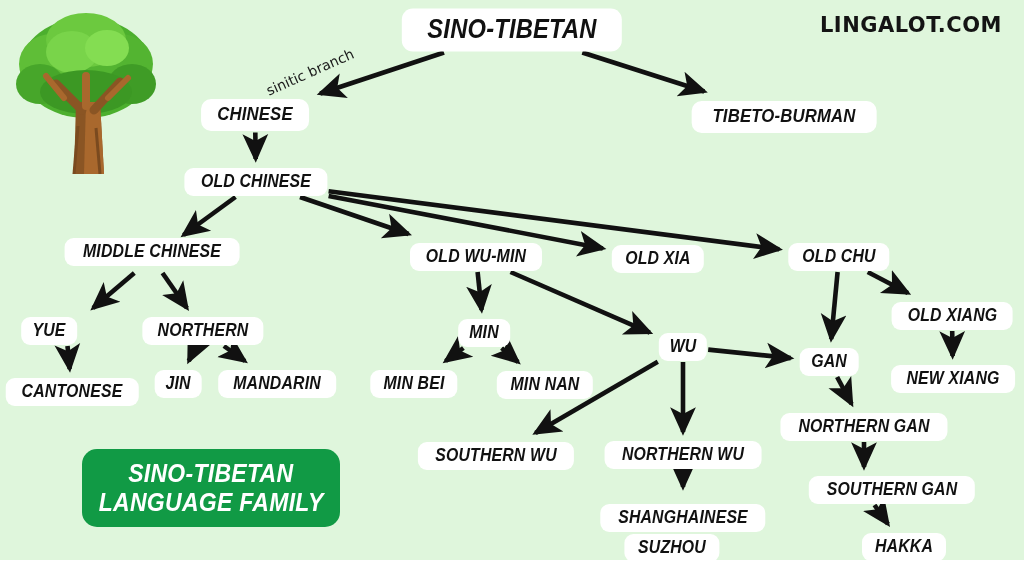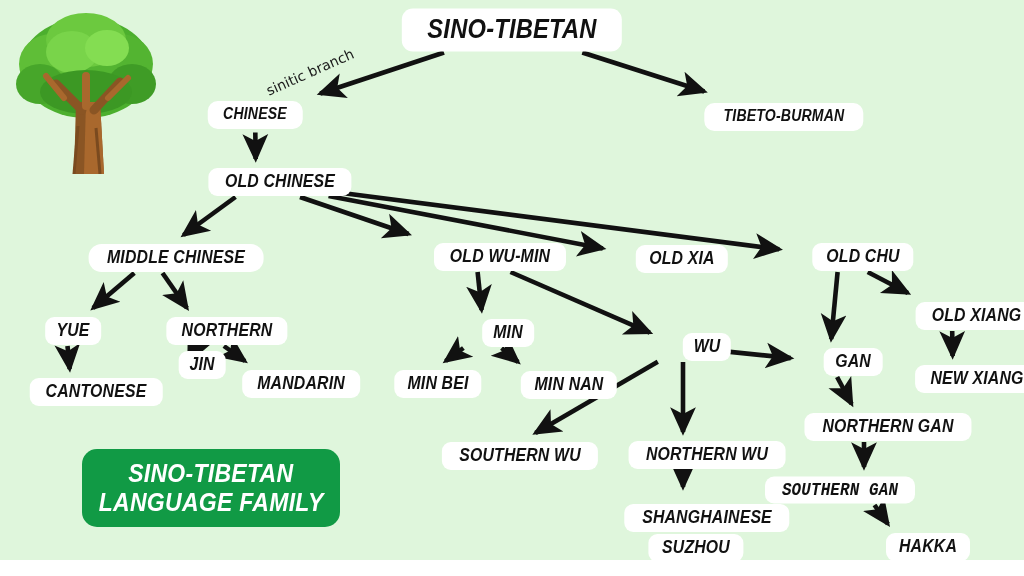--- a/index.html
+++ b/index.html
@@ -36,22 +36,22 @@
     transform: translate(-50%, -50%);
     padding: 3px 9px 4px 9px;
     z-index: 5;
   }
   .node .lbl {
     display: block;
     transform: scaleX(0.88);
     transform-origin: center;
   }
   .sz-root  { font-size: 27px; padding: 5px 14px 7px 14px; border-radius: 11px; }
-  .sz-big   { font-size: 16px; padding: 4px 11px 6px 11px; border-radius: 10px; }
-  .sz-mid   { font-size: 18px; margin-left: 24px; }
+  .sz-big   { font-size: 19px; padding: 4px 11px 6px 11px; border-radius: 10px; }
+  .sz-mid   { font-size: 18px; }
 
   #watermark {
     position: absolute;
     right: 22px; top: 13px;
     font-family: "DejaVu Sans", sans-serif;
     font-size: 21px;
     font-weight: bold;
     color: #141414;
     letter-spacing: 0.5px;
     z-index: 6;
@@ -165,21 +165,21 @@
       </div>
       <div class="node sz-big" style="left: 255px; top: 115px;">
         <span class="lbl">CHINESE</span>
       </div>
       <div class="node sz-big" style="left: 784px; top: 117px;">
         <span class="lbl">TIBETO-BURMAN</span>
       </div>
       <div class="node sz-mid" style="left: 256px; top: 182px;">
         <span class="lbl">OLD CHINESE</span>
       </div>
-      <div class="node sz-mid" style="left: 152px; top: 258px; border-radius: 13px;">
+      <div class="node sz-mid" style="left: 152px; top: 252px;">
         <span class="lbl">MIDDLE CHINESE</span>
       </div>
       <div class="node sz-mid" style="left: 476px; top: 257px;">
         <span class="lbl">OLD WU-MIN</span>
       </div>
       <div class="node sz-mid" style="left: 658px; top: 259px; align-items: flex-end;">
         <span class="lbl">OLD XIA</span>
       </div>
       <div class="node sz-mid" style="left: 839px; top: 257px;">
         <span class="lbl">OLD CHU</span>
@@ -198,21 +198,21 @@
       </div>
       <div class="node sz-mid" style="left: 829px; top: 362px;">
         <span class="lbl">GAN</span>
       </div>
       <div class="node sz-mid" style="left: 952px; top: 316px; padding-left: 10px;">
         <span class="lbl">OLD XIANG</span>
       </div>
       <div class="node sz-mid" style="left: 72px; top: 392px;">
         <span class="lbl">CANTONESE</span>
       </div>
-      <div class="node sz-mid" style="left: 178px; top: 365px; align-items: flex-end;">
+      <div class="node sz-mid" style="left: 178px; top: 384px; align-items: flex-end;">
         <span class="lbl">JIN</span>
       </div>
       <div class="node sz-mid" style="left: 277px; top: 384px;">
         <span class="lbl">MANDARIN</span>
       </div>
       <div class="node sz-mid" style="left: 414px; top: 384px;">
         <span class="lbl">MIN BEI</span>
       </div>
       <div class="node sz-mid" style="left: 545px; top: 385px;">
         <span class="lbl">MIN NAN</span>
@@ -225,32 +225,33 @@
       </div>
       <div class="node sz-mid" style="left: 683px; top: 455px;">
         <span class="lbl">NORTHERN WU</span>
       </div>
       <div class="node sz-mid" style="left: 864px; top: 427px; text-align: center;">
         <span class="lbl">NORTHERN GAN</span>
       </div>
       <div class="node sz-mid" style="left: 683px; top: 518px;">
         <span class="lbl">SHANGHAINESE</span>
       </div>
-      <div class="node sz-mid" style="left: 816px; top: 490px; font-family: Liberation Mono, monospace;">
+      <div class="node sz-mid" style="left: 892px; top: 490px;">
         <span class="lbl">SOUTHERN GAN</span>
       </div>
       <div class="node sz-mid" style="left: 672px; top: 548px;">
         <span class="lbl">SUZHOU</span>
       </div>
       <div class="node sz-mid" style="left: 904px; top: 547px;">
         <span class="lbl">HAKKA</span>
       </div>
     </div>
 
   <div id="branch-label">sinitic branch</div>
 
+  <div id="watermark">LINGALOT.COM</div>
 
   <div id="title-box">
     <div>SINO-TIBETAN</div>
     <div>LANGUAGE FAMILY</div>
   </div>
 
 </div>
 
 </body></html>

